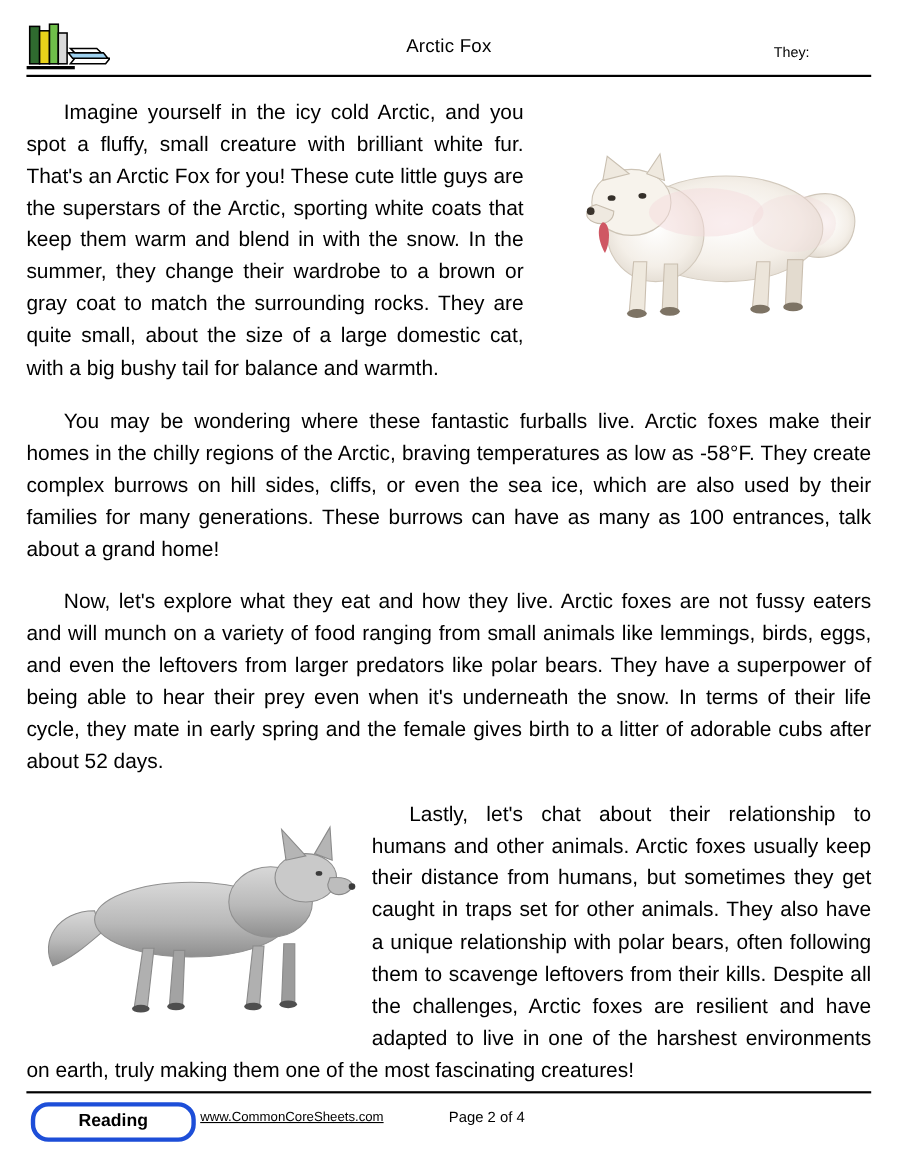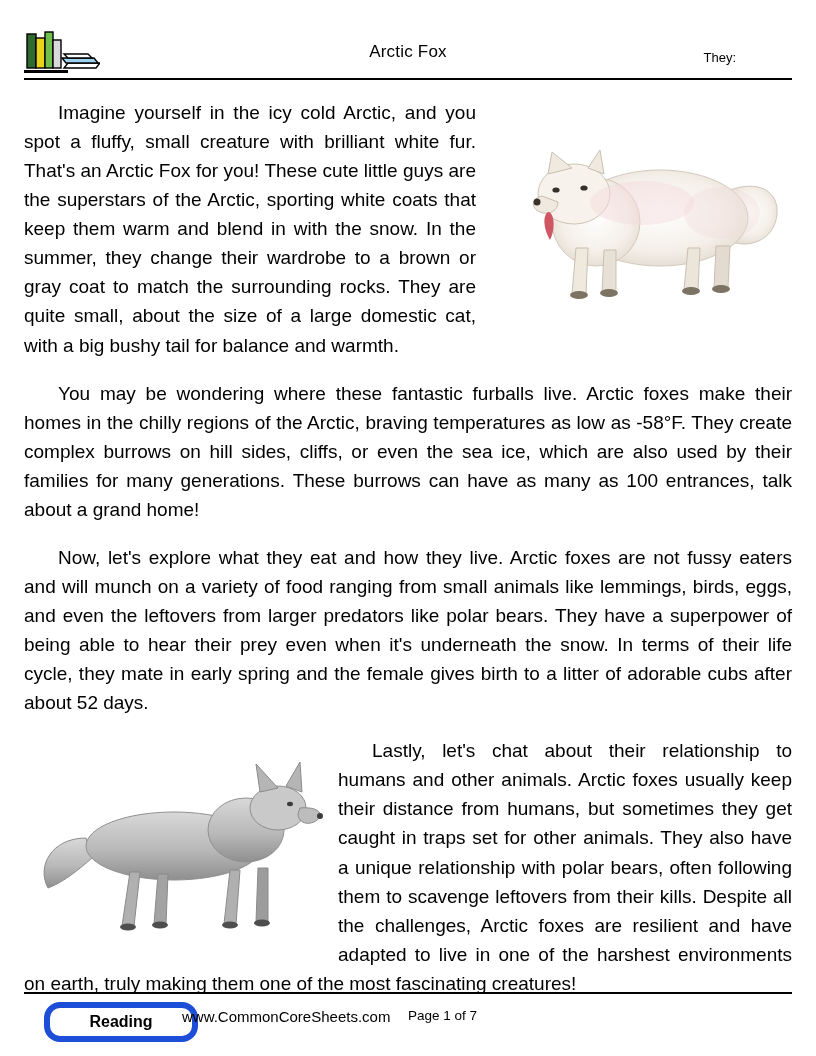--- a/index.html
+++ b/index.html
@@ -14,21 +14,21 @@
     color: #000000;
     position: relative;
     overflow: hidden;
   }
   .page {
     position: absolute;
     left: 0; top: 0;
     width: 816px;
     height: 1056px;
     box-sizing: border-box;
-    padding: 12px 24px;
+    padding: 2px 24px;
   }
 
   
   .header {
     position: relative;
     height: 54px;
     margin-top: 14px;
   }
   .books-logo {
     position: absolute;
@@ -96,38 +96,39 @@
     height: 46px;
   }
   .footer-rule {
     position: absolute;
     left: 0; right: 0;
     top: 0;
     border-top: 2px solid #000;
   }
   .reading-badge {
     position: absolute;
-    left: 20px;
+    left: 4px;
     top: 10px;
     width: 142px;
     height: 28px;
-    border: 6px solid #1d4ed8;
+    border: 4px solid #1d4ed8;
     border-radius: 16px;
     background: #fff;
     font-weight: bold;
     font-size: 16px;
     display: flex;
     align-items: center;
     justify-content: center;
   }
   .site-url {
     position: absolute;
     left: 158px;
     top: 16px;
-    font-size: 15px;
+    font-size: 12px;
+    text-decoration: underline;
   }
   .page-num {
     position: absolute;
     left: 384px;
     top: 16px;
     font-size: 13.5px;
   }
 </style>
 </head>
 <body>
@@ -246,16 +247,16 @@
     </div>
 
     <p>Lastly, let's chat about their relationship to humans and other animals. Arctic foxes usually keep their distance from humans, but sometimes they get caught in traps set for other animals. They also have a unique relationship with polar bears, often following them to scavenge leftovers from their kills. Despite all the challenges, Arctic foxes are resilient and have adapted to live in one of the harshest environments on earth, truly making them one of the most fascinating creatures!</p>
     <div class="clear"></div>
   </div>
 
   <div class="footer">
     <div class="footer-rule"></div>
     <div class="reading-badge">Reading</div>
     <div class="site-url">www.CommonCoreSheets.com</div>
-    <div class="page-num">Page 1 of 7</div>
+    <div class="page-num">Page 2 of 4</div>
   </div>
 
 </div>
 
 </body></html>

